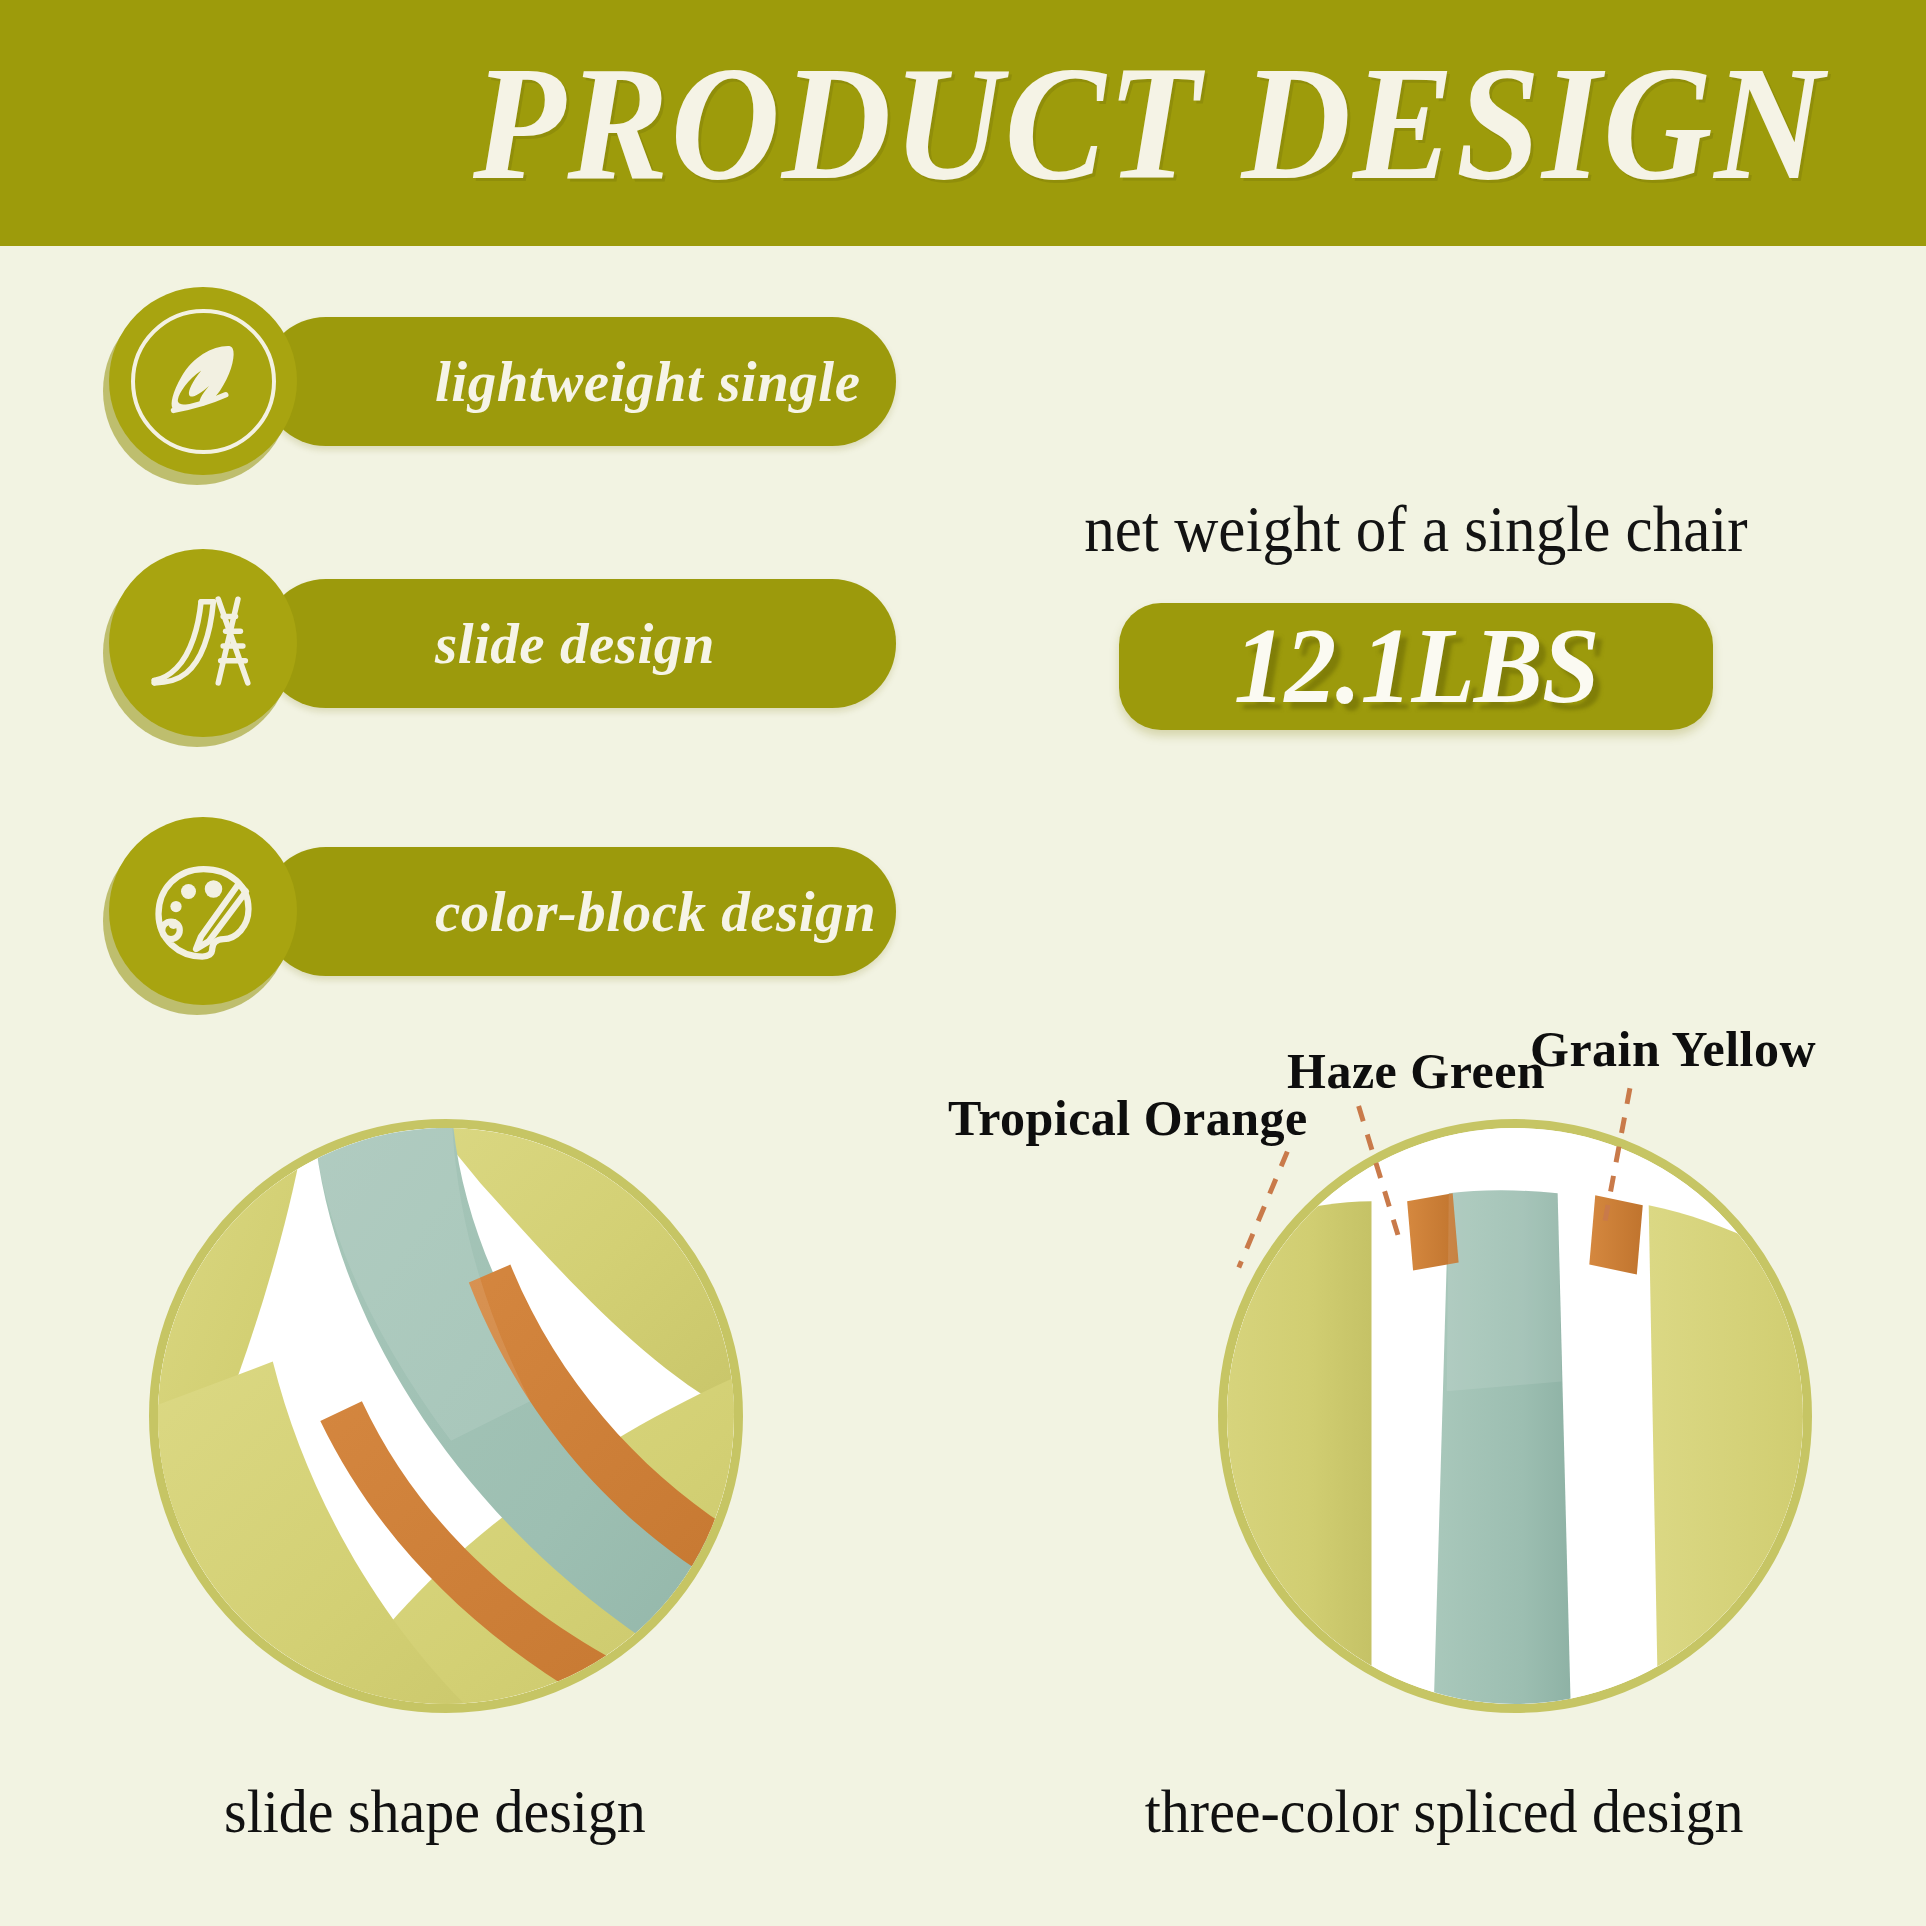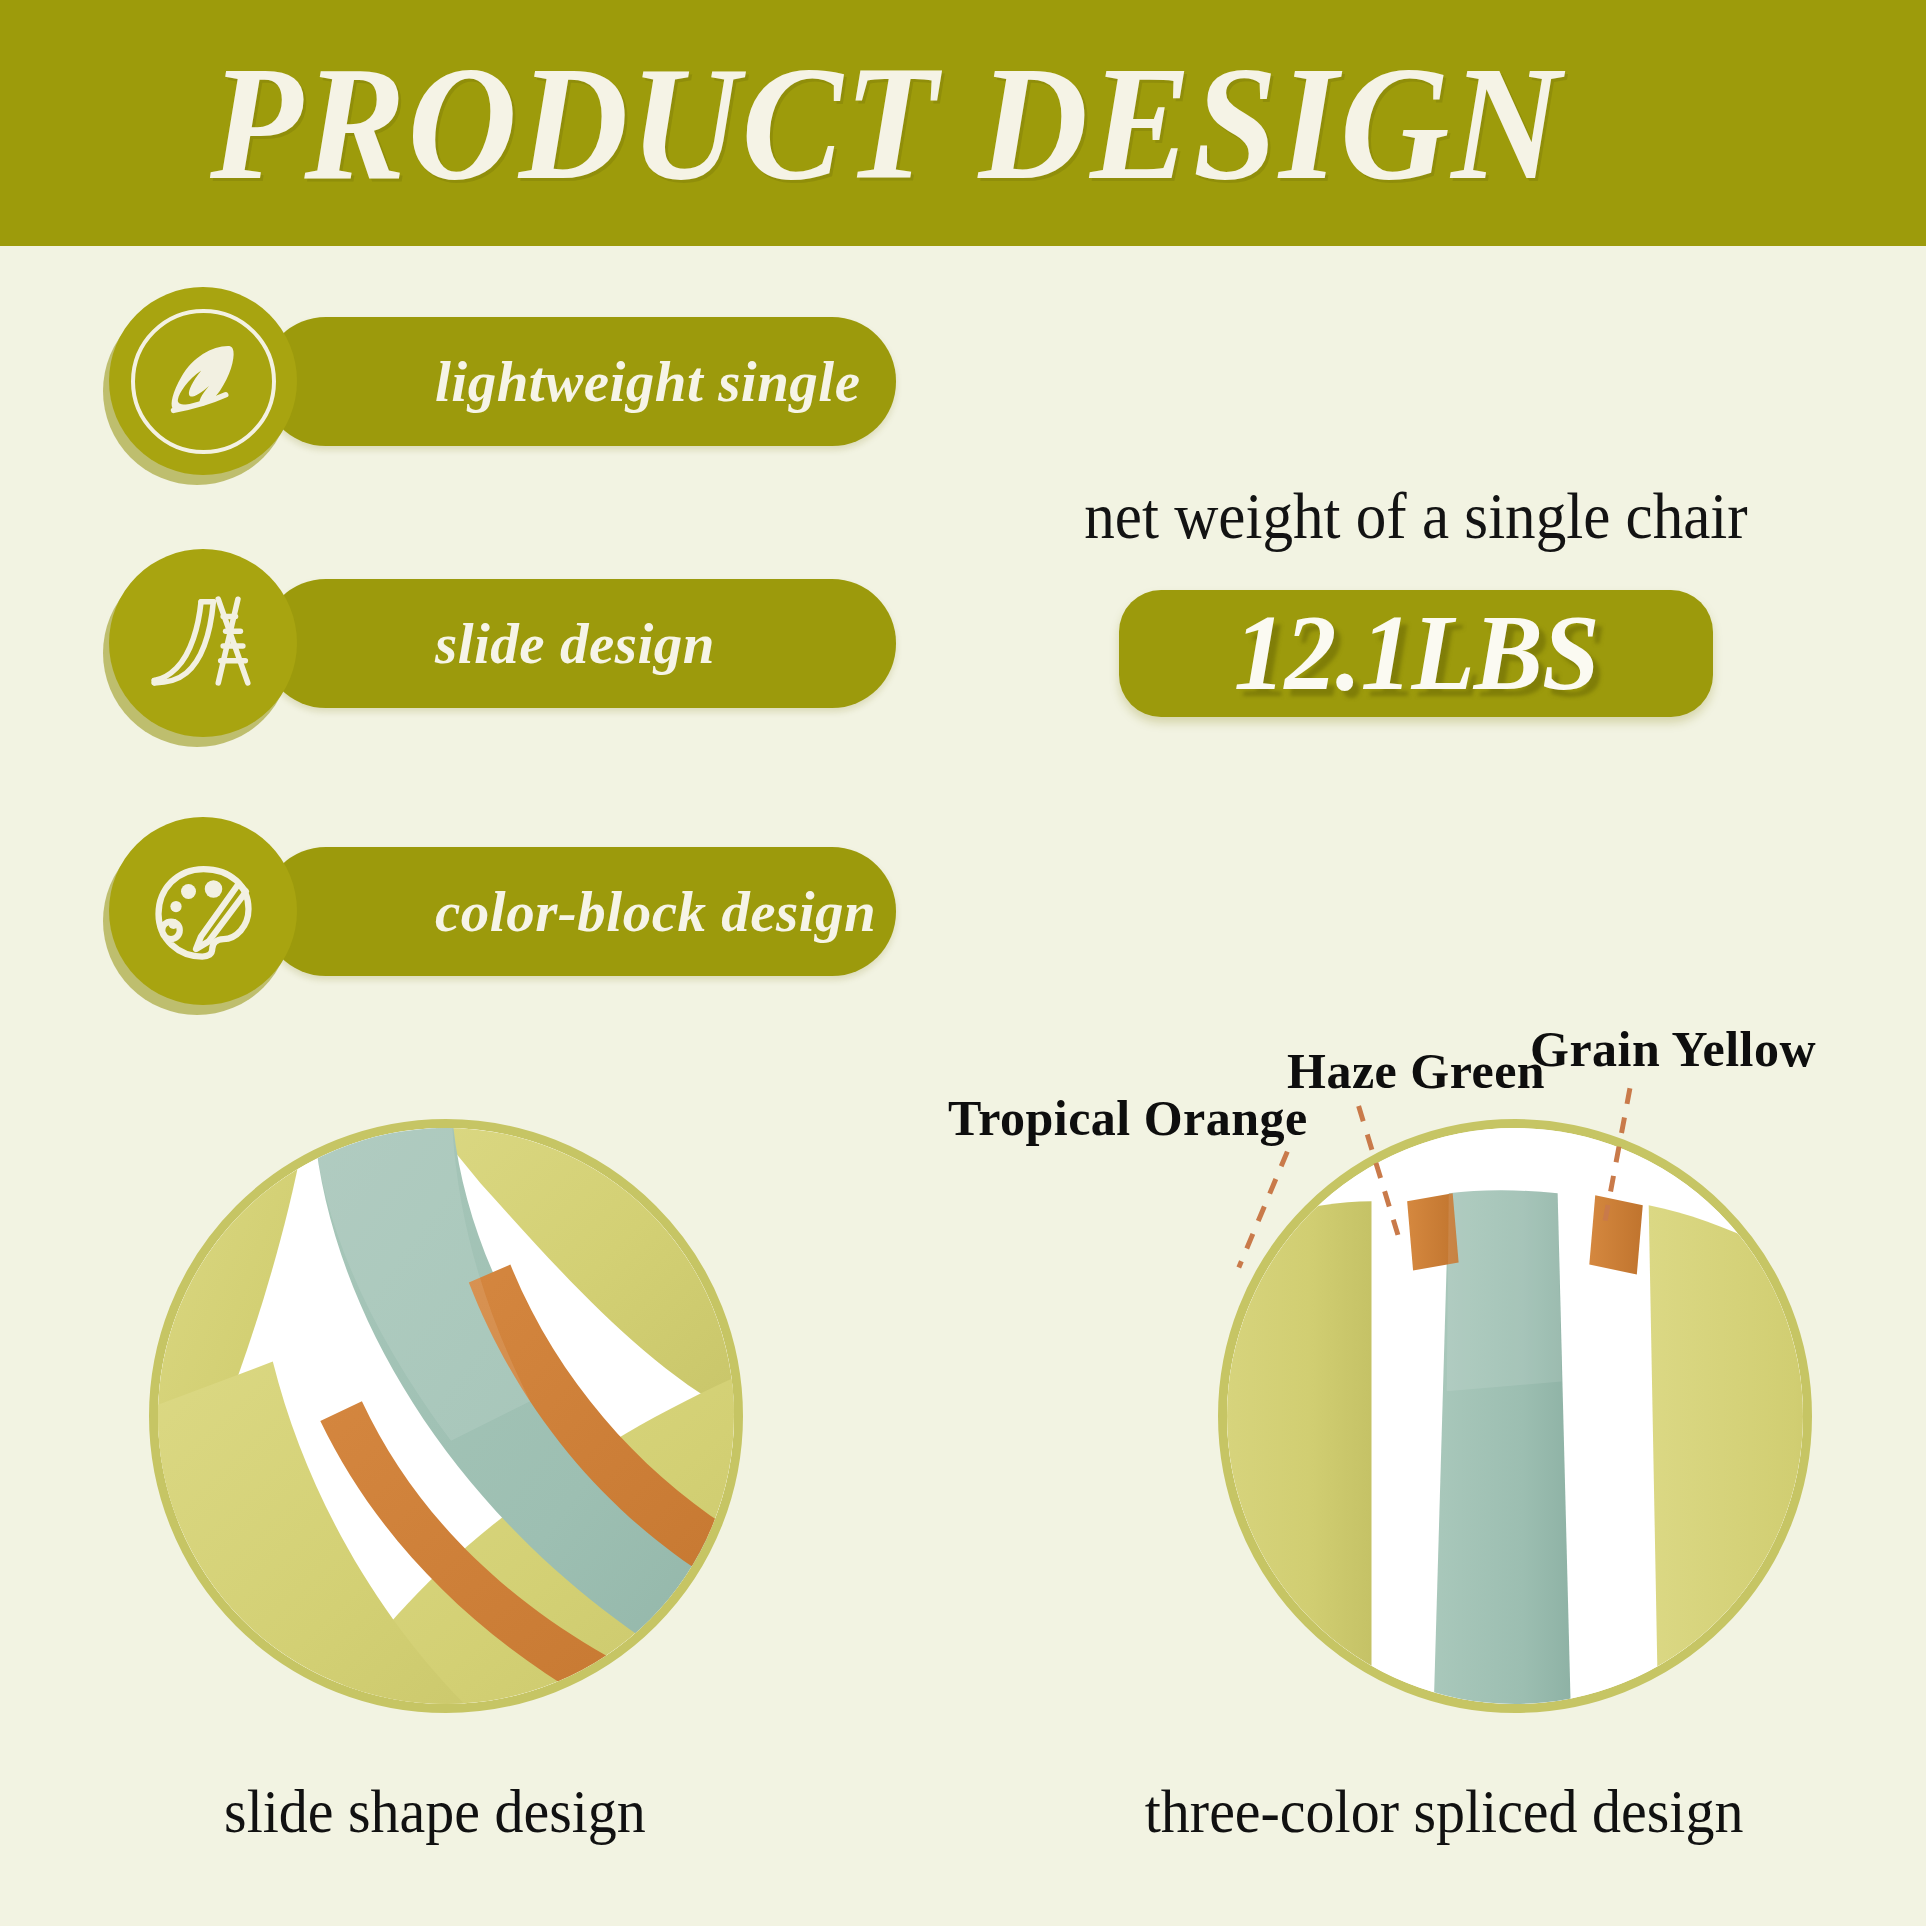--- a/index.html
+++ b/index.html
@@ -9,21 +9,21 @@
     font-family:"Liberation Serif", serif;
     overflow:hidden;
     position:relative;
   }
   #stage{position:relative;width:1927px;height:1927px;}
 
   
   .header-bar{
     position:absolute;left:0;top:0;width:1927px;height:246px;
     background:#9d9b0b;
-    display:flex;align-items:center;
+    display:flex;align-items:center;justify-content:flex-end;
   }
   .header-title{
     margin-left:210px;
     color:#f5f3e6;
     font-family:"Liberation Serif", serif;
     font-style:italic;
     font-weight:bold;
     font-size:163px;
     line-height:1;
     letter-spacing:2px;
@@ -61,21 +61,21 @@
   }
   .badge .ring{
     position:absolute;left:22px;top:22px;
     width:145px;height:145px;border-radius:50%;
     border:4px solid #f3f1e2;
     box-sizing:border-box;
   }
   .badge svg{position:relative;z-index:2;}
 
   
-  .weight-wrap{position:absolute;left:1010px;top:479px;width:812px;}
+  .weight-wrap{position:absolute;left:1010px;top:492px;width:812px;}
   .weight-caption{
     color:#131313;
     font-size:65px;
     font-weight:normal;
     text-align:center;
     white-space:nowrap;
     transform:scaleX(0.94);
   }
   .weight-badge{
     margin:36px auto 8px;

